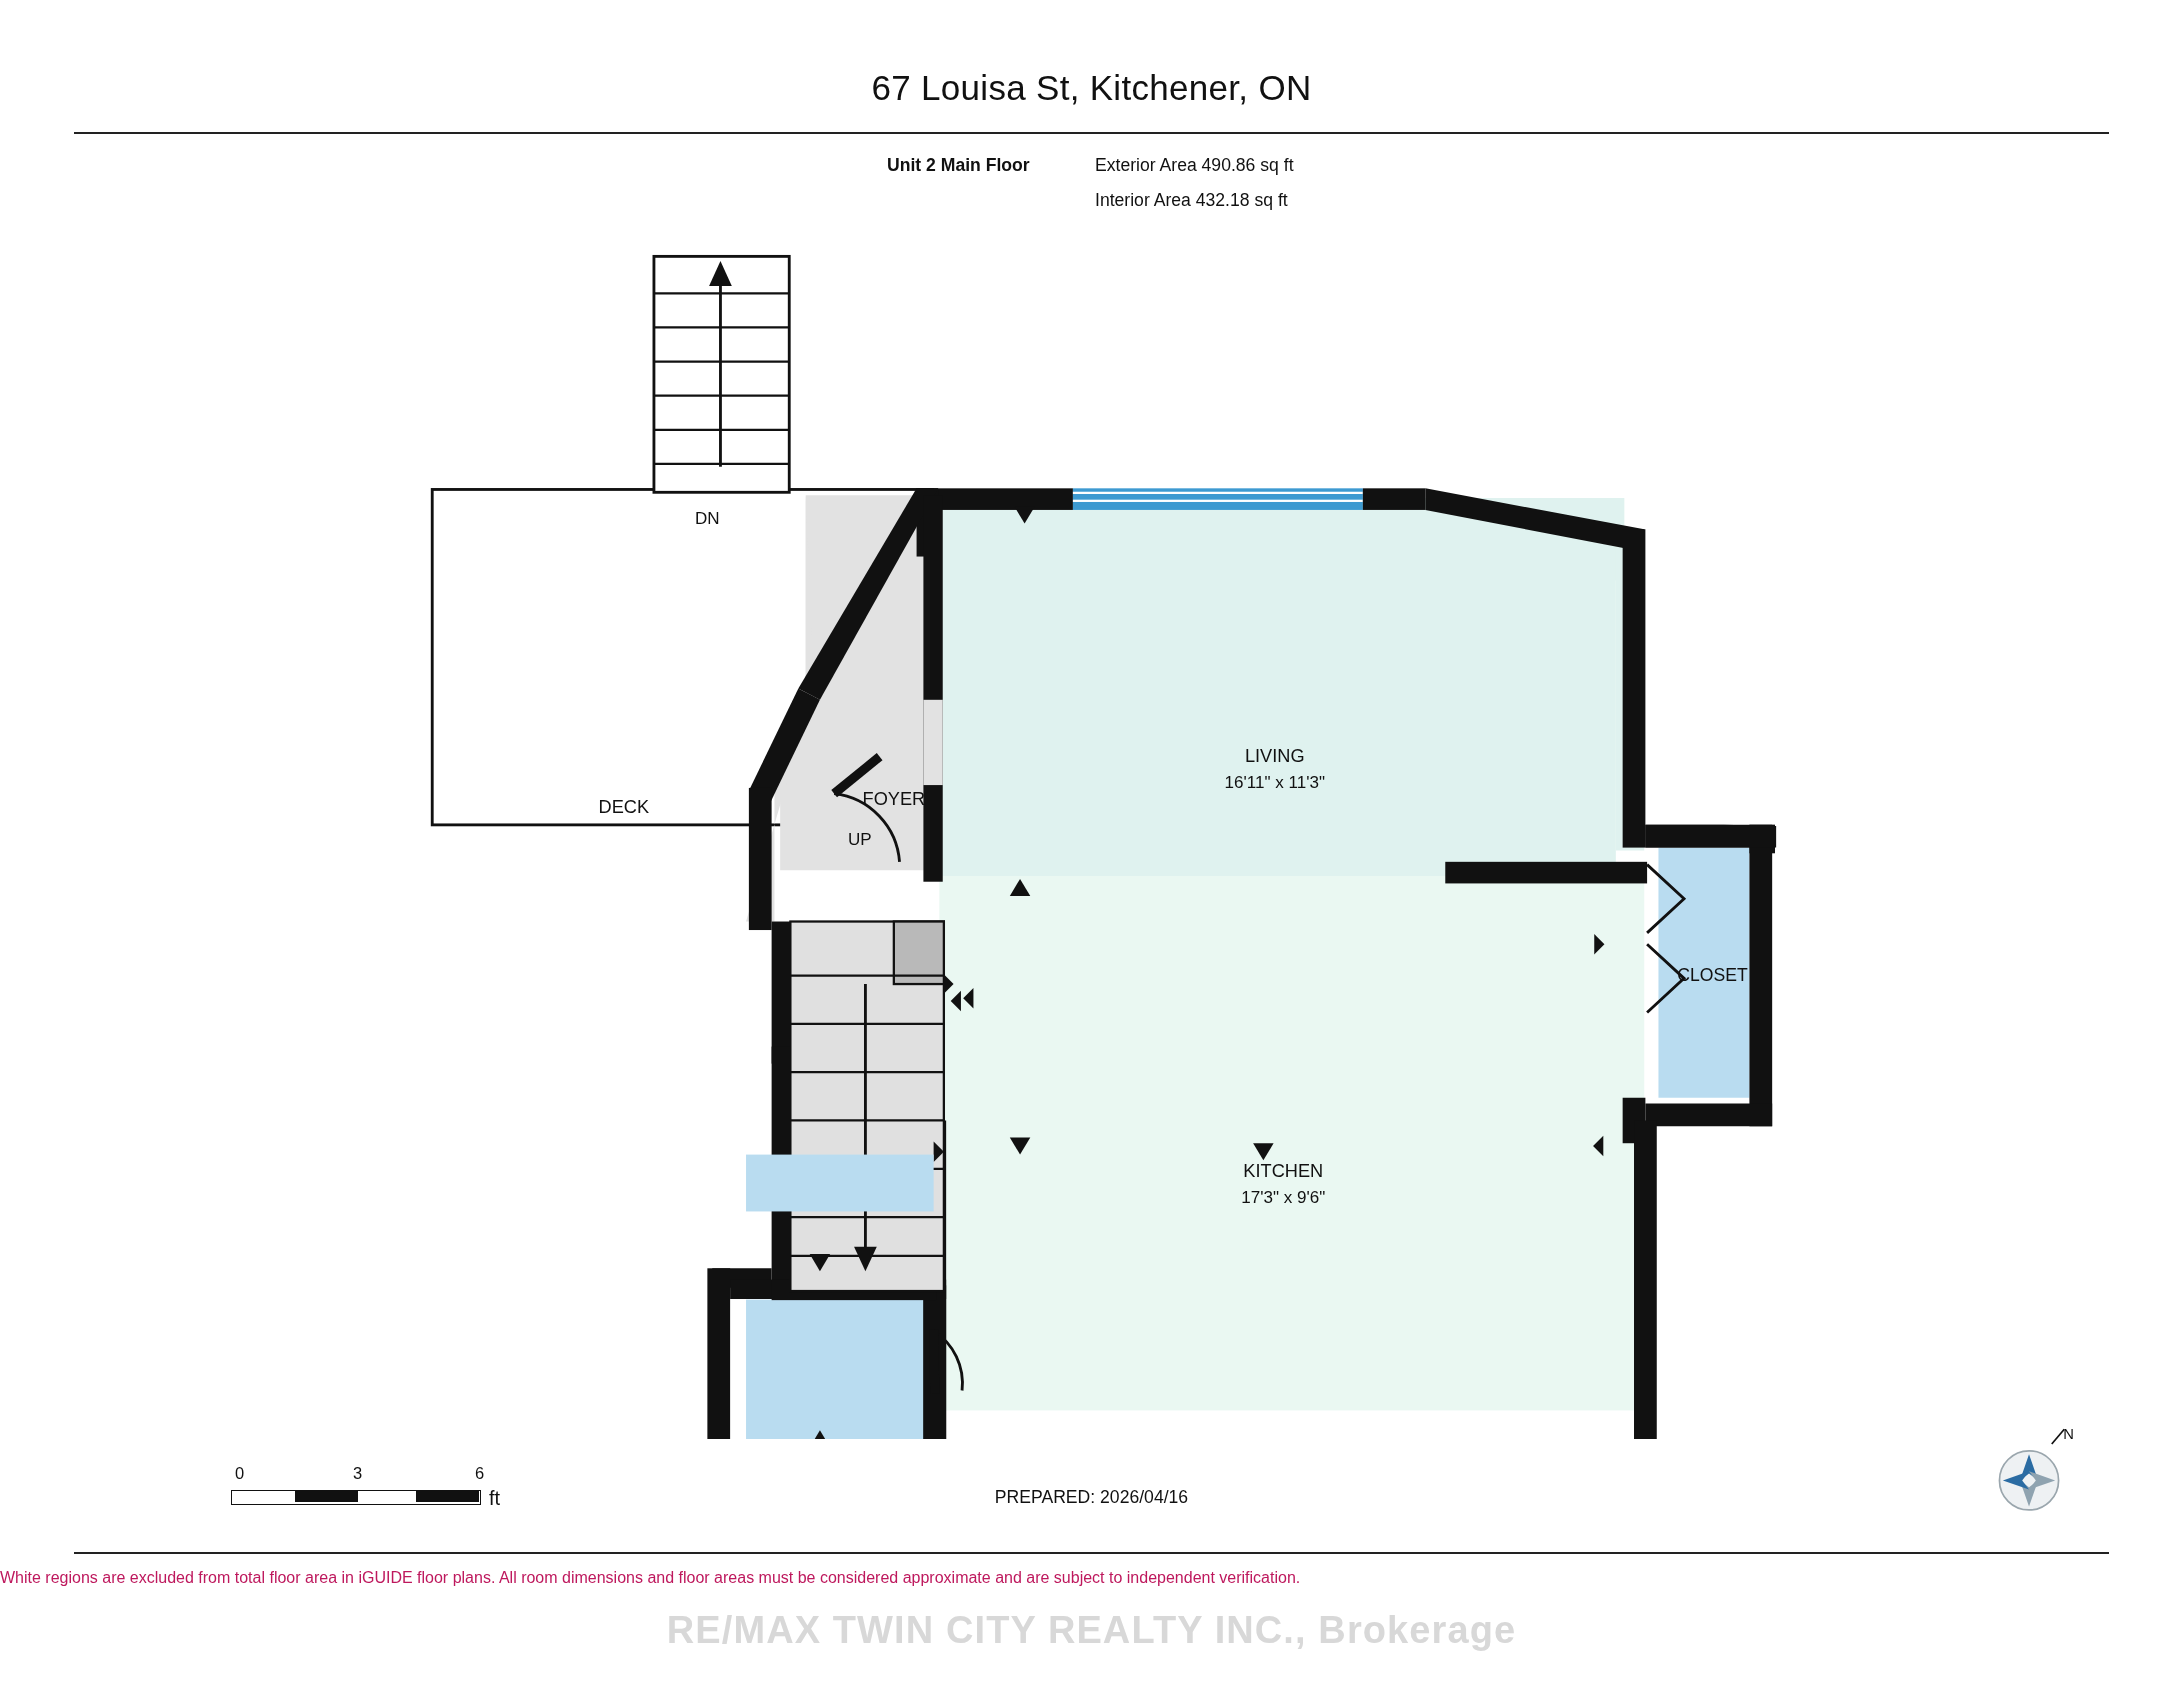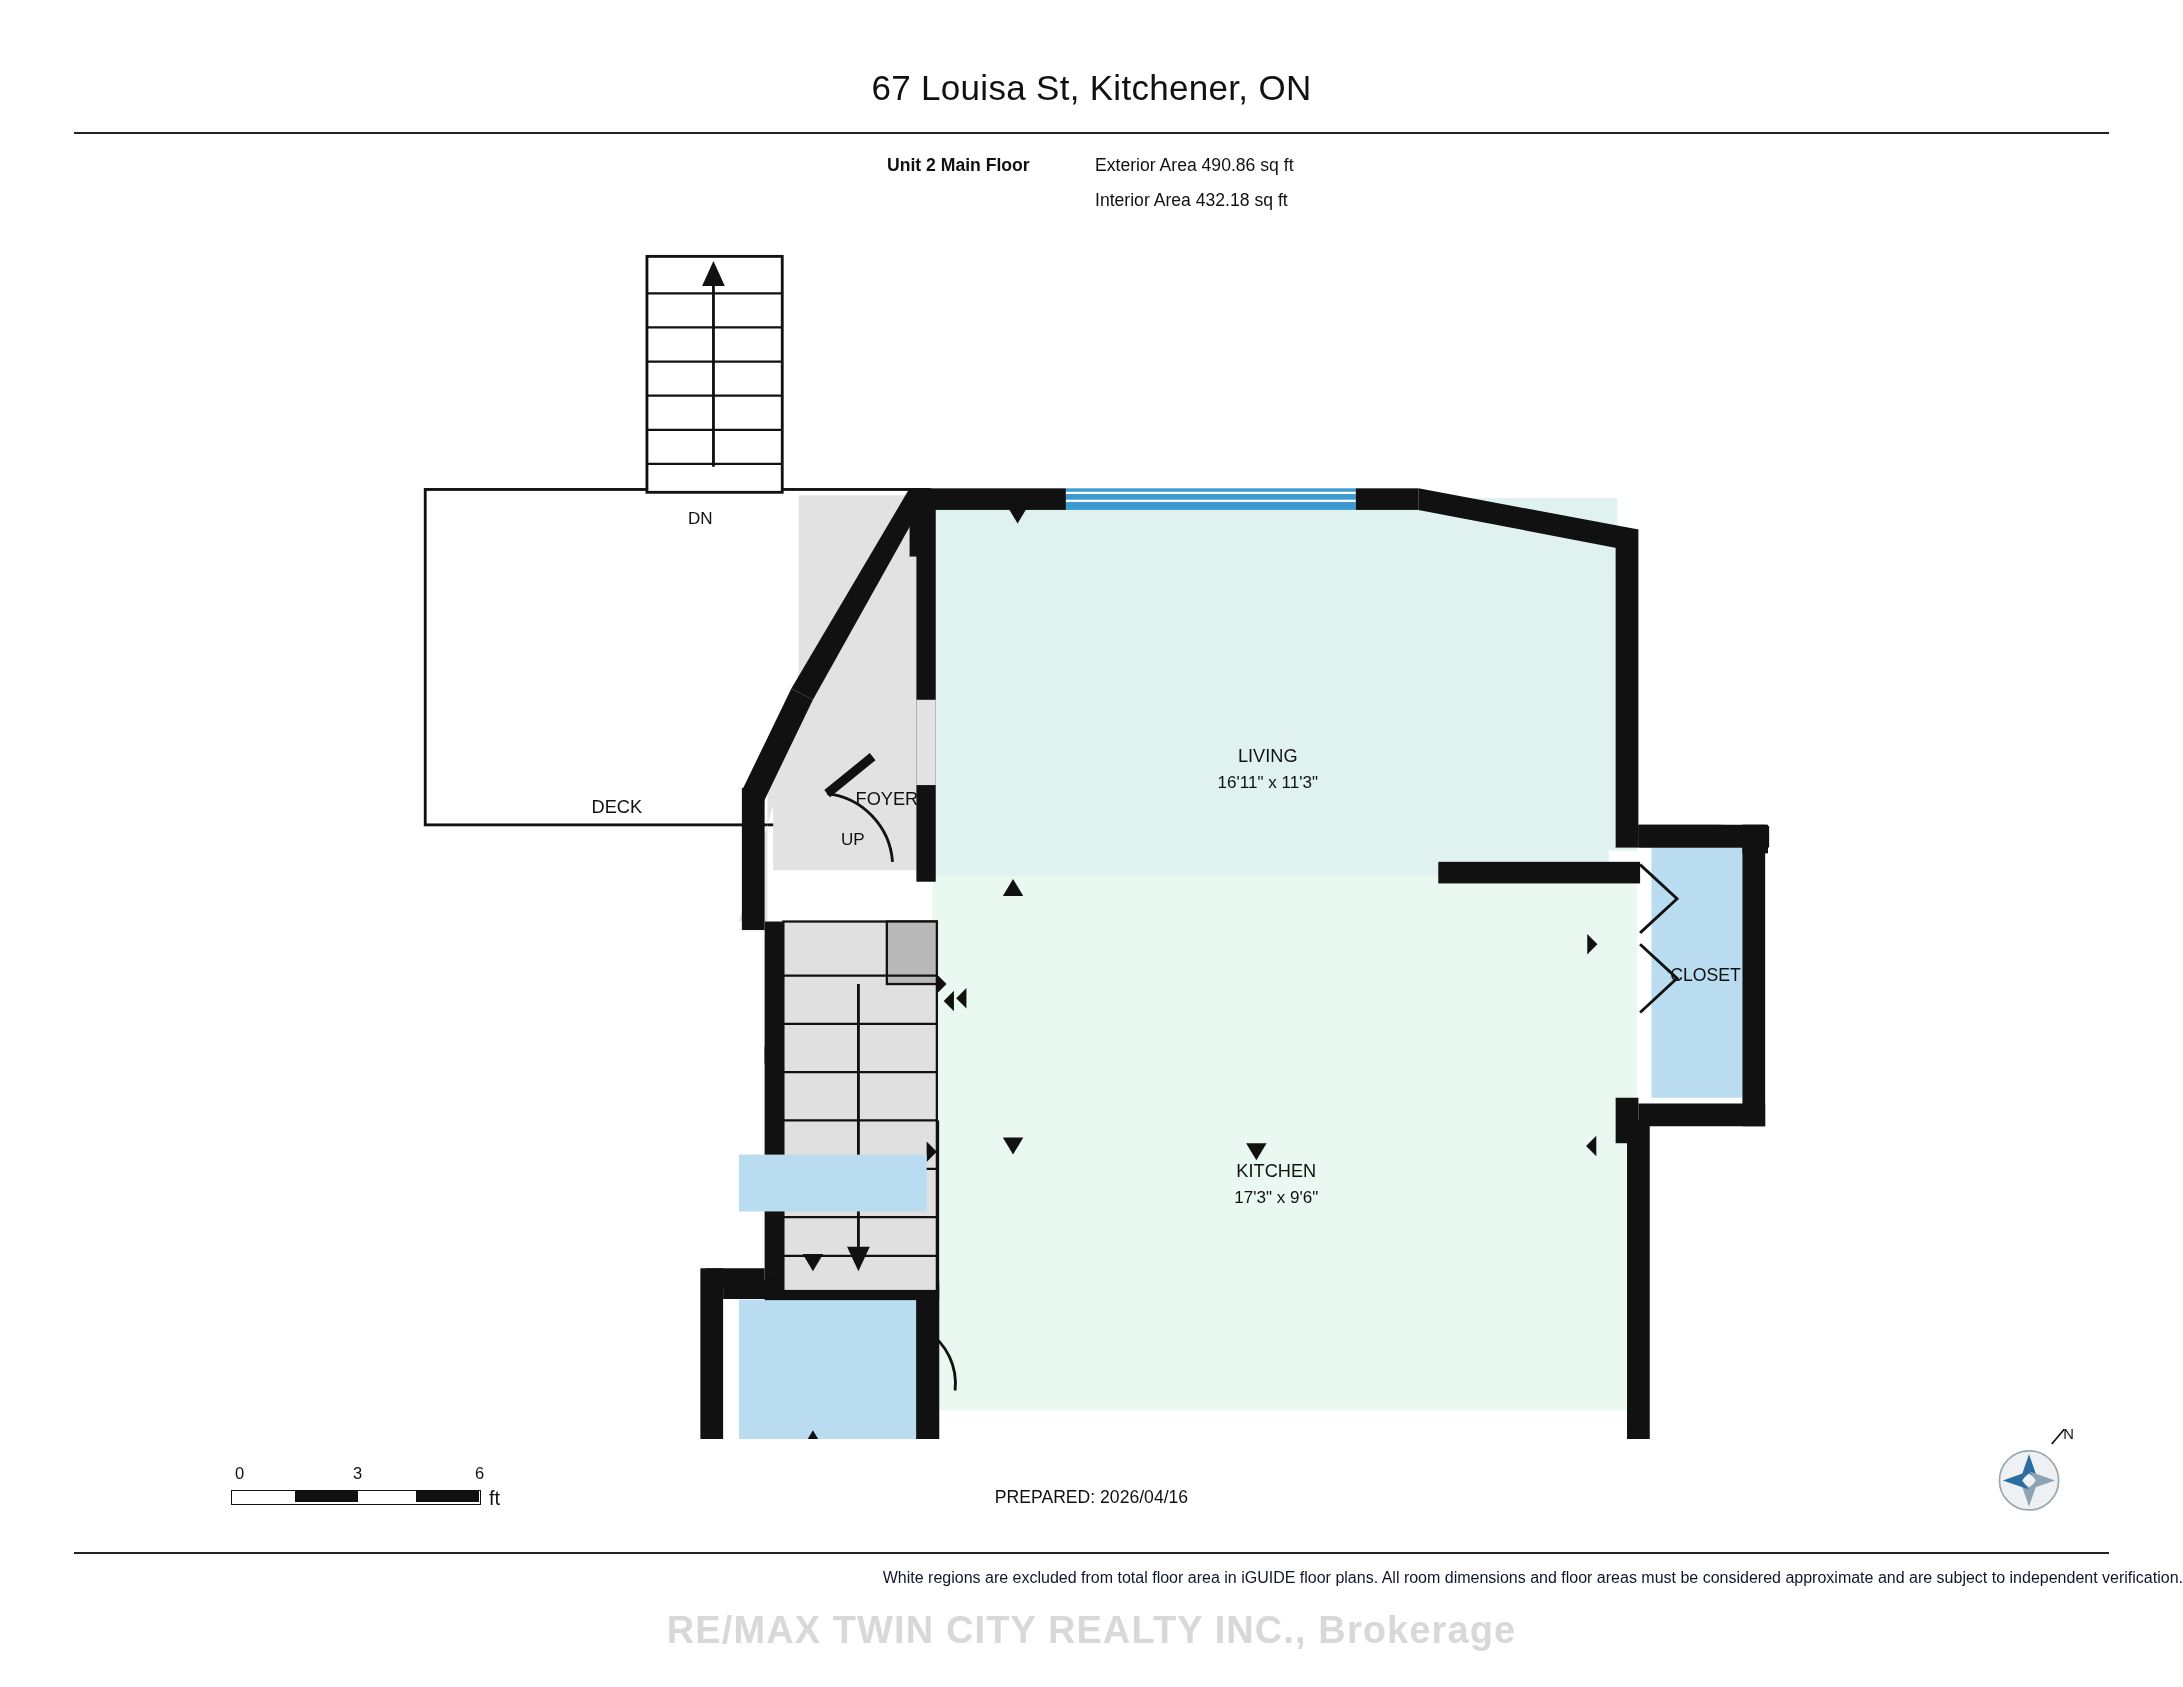--- a/index.html
+++ b/index.html
@@ -61,20 +61,21 @@
     left: 208px; top: 35px;
     white-space: nowrap;
   }
 
   
   .plan {
     position: absolute;
     left: 0; top: 188px;
     width: 1801px;
     height: 1251px;
+    padding-left: 7px;
   }
   .plan svg { display: block; }
 
   
   .scalebar {
     position: absolute;
     left: 114px;
     top: 1464px;
     width: 296px;
     height: 51px;
@@ -132,23 +133,23 @@
     position: absolute;
     left: 74px; top: 1552px;
     width: 2035px;
     height: 1.7px;
     background: #222222;
   }
   .disclaimer {
     position: absolute;
     left: 0; top: 1569px;
     width: 2183px;
-    text-align: right;
+    text-align: left;
     font-size: 16px;
-    color: #0f172a;
+    color: #be185d;
   }
   .watermark {
     position: absolute;
     left: 0; top: 1609px;
     width: 2183px;
     text-align: center;
     font-size: 38px;
     letter-spacing: 1.1px;
     color: #d8d8d8;
     font-weight: bold;

